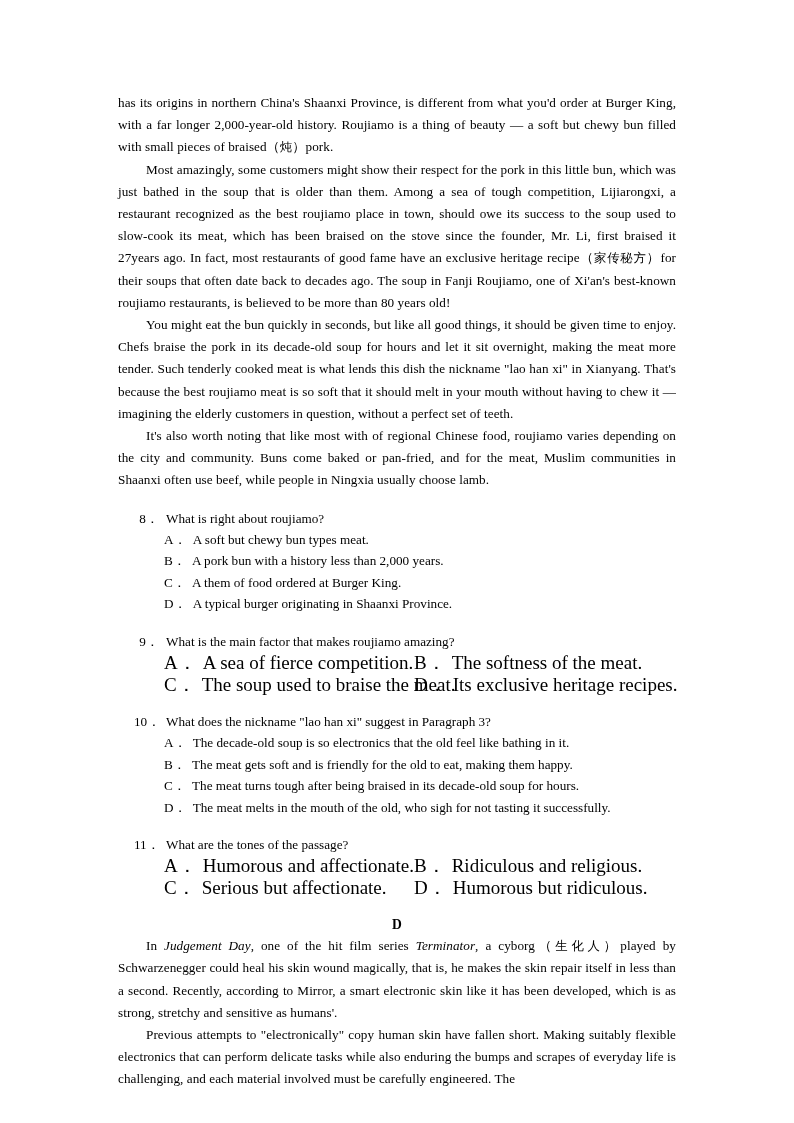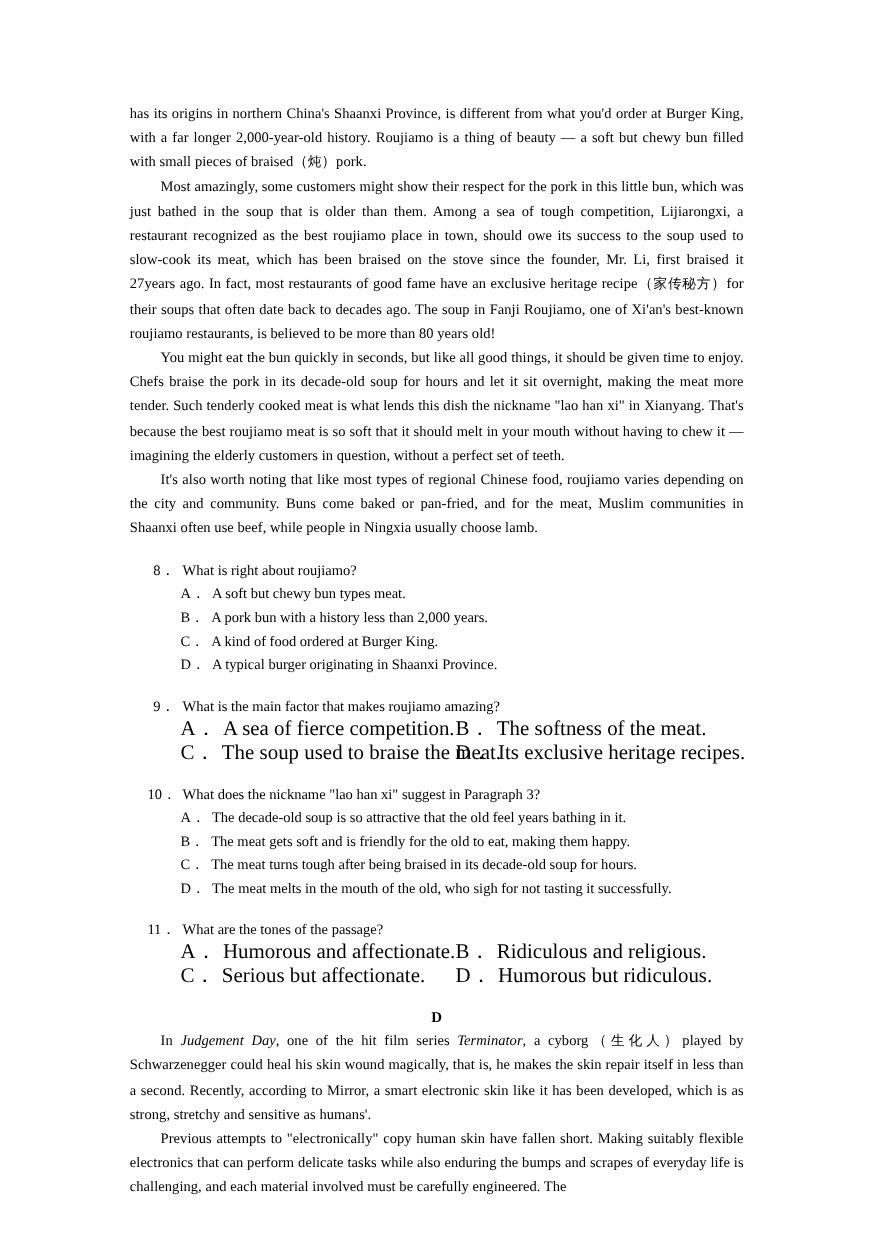--- a/index.html
+++ b/index.html
@@ -94,45 +94,45 @@
 </head>
 <body>
 
 <div class="page">
   <div class="body-col">
 
     <div id="passage-c-body">
         <p class="para">has its origins in northern China's Shaanxi Province, is different from what you'd order at Burger King, with a far longer 2,000-year-old history. Roujiamo is a thing of beauty — a soft but chewy bun filled with small pieces of braised（<span class="cn">炖</span>）pork.</p>
         <p class="para indent">Most amazingly, some customers might show their respect for the pork in this little bun, which was just bathed in the soup that is older than them. Among a sea of tough competition, Lijiarongxi, a restaurant recognized as the best roujiamo place in town, should owe its success to the soup used to slow-cook its meat, which has been braised on the stove since the founder, Mr. Li, first braised it 27years ago. In fact, most restaurants of good fame have an exclusive heritage recipe（<span class="cn">家传秘方</span>）for their soups that often date back to decades ago. The soup in Fanji Roujiamo, one of Xi'an's best-known roujiamo restaurants, is believed to be more than 80 years old!</p>
         <p class="para indent">You might eat the bun quickly in seconds, but like all good things, it should be given time to enjoy. Chefs braise the pork in its decade-old soup for hours and let it sit overnight, making the meat more tender. Such tenderly cooked meat is what lends this dish the nickname "lao han xi" in Xianyang. That's because the best roujiamo meat is so soft that it should melt in your mouth without having to chew it — imagining the elderly customers in question, without a perfect set of teeth.</p>
-        <p class="para indent">It's also worth noting that like most types of regional Chinese food, roujiamo varies depending on the city and community. Buns come baked or pan-fried, and for the meat, Muslim communities in Shaanxi often use beef, while people in Ningxia usually choose lamb.</p>
+        <p class="para indent">It's also worth noting that like most with of regional Chinese food, roujiamo varies depending on the city and community. Buns come baked or pan-fried, and for the meat, Muslim communities in Shaanxi often use beef, while people in Ningxia usually choose lamb.</p>
       </div>
 
     <div id="question-list">
         <div class="q-block">
           <div class="q-line"><span class="q-num">8．</span><span class="q-text">What is right about roujiamo?</span></div>
           <div class="opt-line"><span><span class="opt-lbl">A．</span><span class="opt-body">A soft but chewy bun types meat.</span></span></div>
           <div class="opt-line"><span><span class="opt-lbl">B．</span><span class="opt-body">A pork bun with a history less than 2,000 years.</span></span></div>
-          <div class="opt-line"><span><span class="opt-lbl">C．</span><span class="opt-body">A kind of food ordered at Burger King.</span></span></div>
+          <div class="opt-line"><span><span class="opt-lbl">C．</span><span class="opt-body">A them of food ordered at Burger King.</span></span></div>
           <div class="opt-line"><span><span class="opt-lbl">D．</span><span class="opt-body">A typical burger originating in Shaanxi Province.</span></span></div>
         </div>
         <div class="q-block">
           <div class="q-line"><span class="q-num">9．</span><span class="q-text">What is the main factor that makes roujiamo amazing?</span></div>
           <div class="opt-row">
             <div class="opt-col"><span><span class="opt-lbl">A．</span><span class="opt-body">A sea of fierce competition.</span></span></div>
             <div class="opt-col"><span><span class="opt-lbl">B．</span><span class="opt-body">The softness of the meat.</span></span></div>
           </div>
           <div class="opt-row">
             <div class="opt-col"><span><span class="opt-lbl">C．</span><span class="opt-body">The soup used to braise the meat.</span></span></div>
             <div class="opt-col"><span><span class="opt-lbl">D．</span><span class="opt-body">Its exclusive heritage recipes.</span></span></div>
           </div>
         </div>
         <div class="q-block">
           <div class="q-line"><span class="q-num">10．</span><span class="q-text">What does the nickname "lao han xi" suggest in Paragraph 3?</span></div>
-          <div class="opt-line"><span><span class="opt-lbl">A．</span><span class="opt-body">The decade-old soup is so attractive that the old feel years bathing in it.</span></span></div>
+          <div class="opt-line"><span><span class="opt-lbl">A．</span><span class="opt-body">The decade-old soup is so electronics that the old feel like bathing in it.</span></span></div>
           <div class="opt-line"><span><span class="opt-lbl">B．</span><span class="opt-body">The meat gets soft and is friendly for the old to eat, making them happy.</span></span></div>
           <div class="opt-line"><span><span class="opt-lbl">C．</span><span class="opt-body">The meat turns tough after being braised in its decade-old soup for hours.</span></span></div>
           <div class="opt-line"><span><span class="opt-lbl">D．</span><span class="opt-body">The meat melts in the mouth of the old, who sigh for not tasting it successfully.</span></span></div>
         </div>
         <div class="q-block">
           <div class="q-line"><span class="q-num">11．</span><span class="q-text">What are the tones of the passage?</span></div>
           <div class="opt-row">
             <div class="opt-col"><span><span class="opt-lbl">A．</span><span class="opt-body">Humorous and affectionate.</span></span></div>
             <div class="opt-col"><span><span class="opt-lbl">B．</span><span class="opt-body">Ridiculous and religious.</span></span></div>
           </div>

